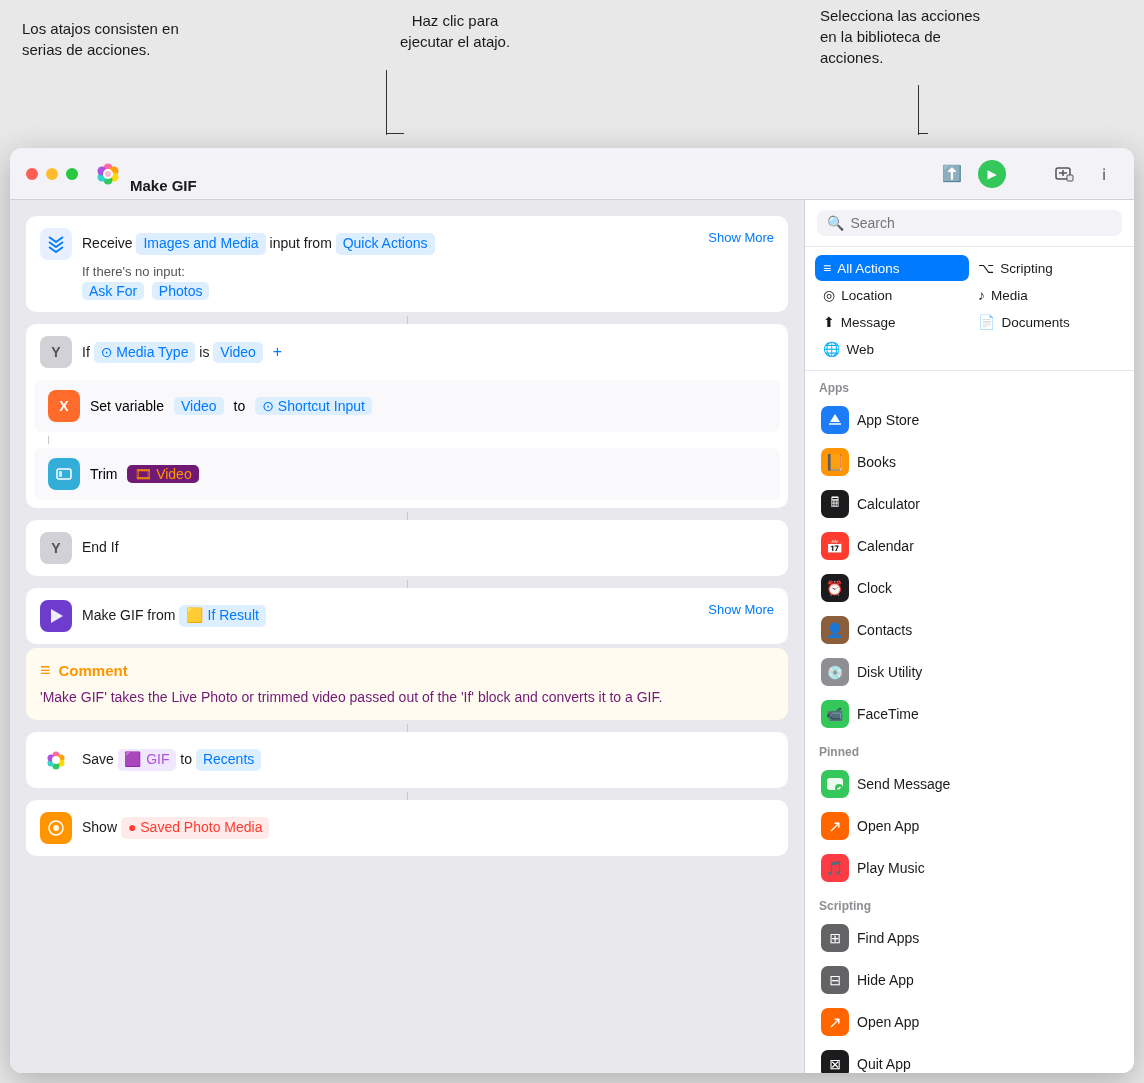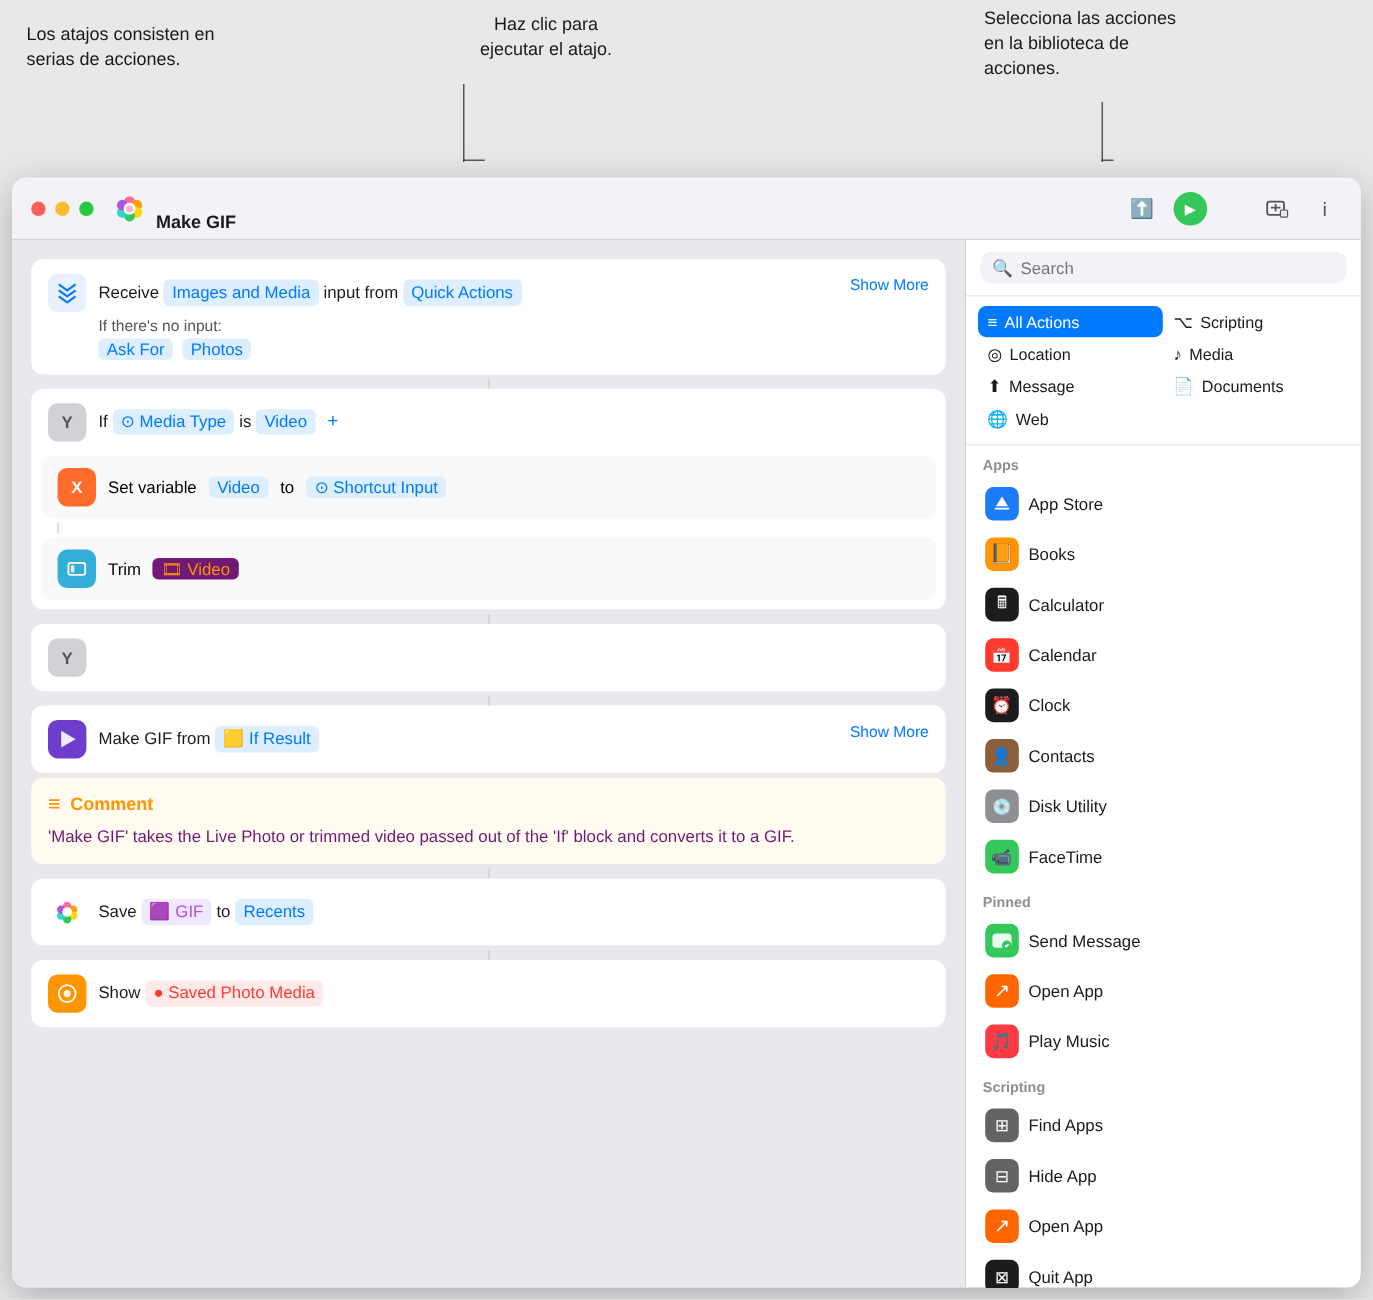--- a/index.html
+++ b/index.html
@@ -458,20 +458,23 @@
             <span class="pill pill-orange">🎞 Video</span>
           </div>
         </div>
       </div>
 
       <div class="connector-line"></div>
 
       <div class="workflow-step">
         <div class="workflow-step-header">
           <div class="step-icon" style="background:#d1d1d6; color:#555; font-weight:700; font-size:14px;">Y</div>
+          <div class="step-content">
+            <span>End If</span>
+          </div>
         </div>
       </div>
 
       <div class="connector-line"></div>
 
       <div class="workflow-step">
         <div class="workflow-step-header">
           <div class="step-icon" style="background:#6e3dcd;">
             <svg width="20" height="20" viewBox="0 0 20 20" fill="none">
               <polygon points="5,3 17,10 5,17" fill="white" opacity="0.9"></polygon>

